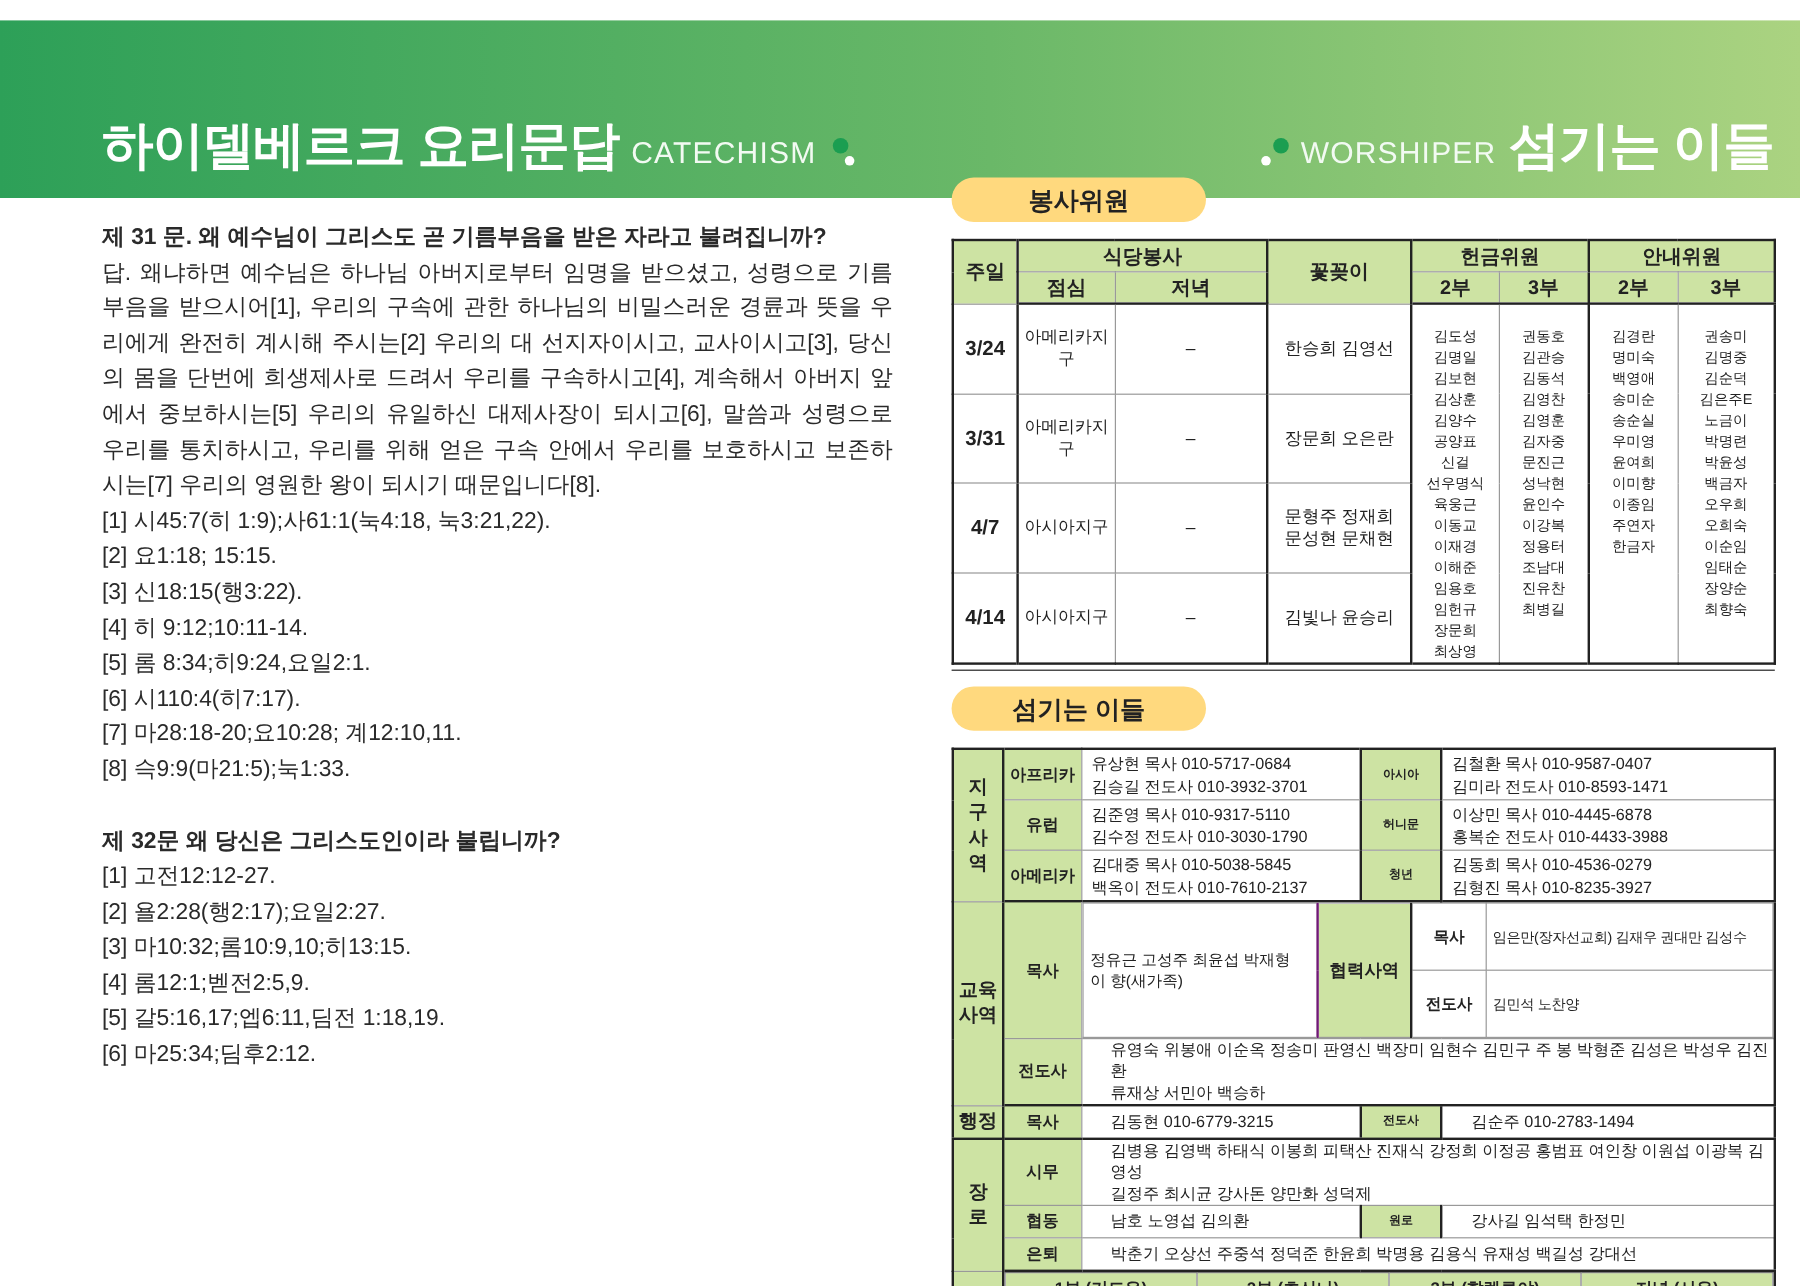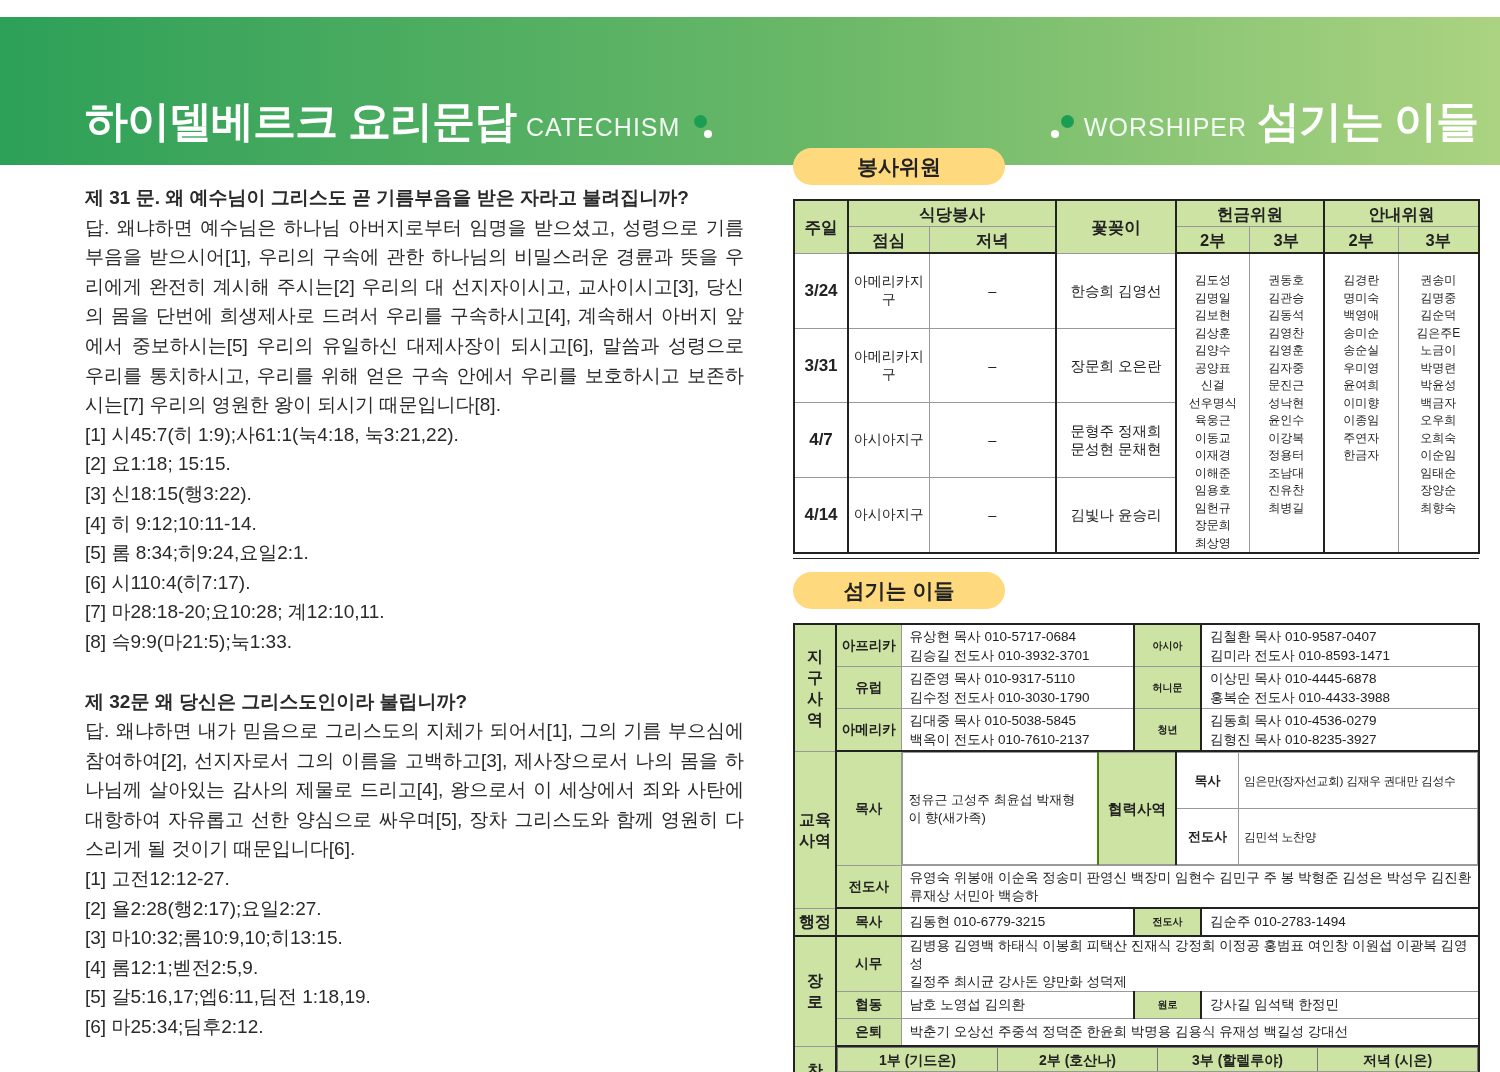--- a/index.html
+++ b/index.html
@@ -57,26 +57,26 @@
   .t2{border:2px solid #222;}
   .t2 .vhead{font-size:16px;font-weight:700;line-height:21px;border-right:2px solid #222;}
   .t2 .lbl{font-size:13.5px;font-weight:700;margin-top:20px;}
   .t2 .contact{font-size:13.5px;line-height:19px;text-align:left;padding-left:8px;}
   .t2 .gcell{border-left:2px solid #222;border-right:2px solid #222;font-size:10px;font-weight:700;}
   .t2 .grp td{border-bottom:2px solid #222;}
   .t2 .rA td{height:41px;}
   .t2 .rB td{height:55px;}
   .t2 .rC td{height:41px;}
   .t2 .rD td{height:26px;}
-  .t2 .names{font-size:13.5px;text-align:left;padding-left:8px;line-height:18px;}
+  .t2 .names{font-size:13.5px;text-align:left;padding-left:24px;line-height:18px;}
   .t2 td.nopad{padding:0;}
 
   .inner{width:100%;height:100%;border-collapse:collapse;table-layout:fixed;}
   .inner td{border:1px solid #999;font-size:13px;}
-  .inner .coop{background:var(--table-header-green,#cde3a3);font-size:14.5px;font-weight:700;border-left:2px solid #4d7c0f;border-right:2px solid #222;}
+  .inner .coop{background:var(--table-header-green,#cde3a3);font-size:14.5px;font-weight:700;border-left:2px solid #701a75;border-right:2px solid #222;}
   .inner .ilbl{font-size:13px;font-weight:700;}
   .inner .inames{text-align:left;padding-left:5px;font-size:11.8px;letter-spacing:-0.3px;white-space:nowrap;}
   .inner .ed-names{text-align:left;padding-left:6px;font-size:13px;line-height:18px;}
 
   .choir{width:100%;height:100%;border-collapse:collapse;table-layout:fixed;}
   .choir td{border:1px solid #777;}
   .choir .ch-hd td{height:23px;background:var(--table-header-green,#cde3a3);font-size:14px;font-weight:700;border-bottom:1px solid #999;}
   .choir .ch-bd td{height:48px;font-size:13.2px;line-height:15.8px;}
 </style>
 </head>
@@ -109,21 +109,20 @@
     <div class="q-refs">[1] 시45:7(히 1:9);사61:1(눅4:18, 눅3:21,22).
 [2] 요1:18; 15:15.
 [3] 신18:15(행3:22).
 [4] 히 9:12;10:11-14.
 [5] 롬 8:34;히9:24,요일2:1.
 [6] 시110:4(히7:17).
 [7] 마28:18-20;요10:28; 계12:10,11.
 [8] 슥9:9(마21:5);눅1:33.</div>
     <div class="q-block2">
       <div class="q-title">제 32문 왜 당신은 그리스도인이라 불립니까?</div>
-      <div class="q-answer">답. 왜냐하면 내가 믿음으로 그리스도의 지체가 되어서[1], 그의 기름 부으심에 참여하여[2], 선지자로서 그의 이름을 고백하고[3], 제사장으로서 나의 몸을 하나님께 살아있는 감사의 제물로 드리고[4], 왕으로서 이 세상에서 죄와 사탄에 대항하여 자유롭고 선한 양심으로 싸우며[5], 장차 그리스도와 함께 영원히 다스리게 될 것이기 때문입니다[6].</div>
       <div class="q-refs">[1] 고전12:12-27.
 [2] 욜2:28(행2:17);요일2:27.
 [3] 마10:32;롬10:9,10;히13:15.
 [4] 롬12:1;벧전2:5,9.
 [5] 갈5:16,17;엡6:11,딤전 1:18,19.
 [6] 마25:34;딤후2:12.</div>
     </div>
   </section>
 
   <section class="right-col">

